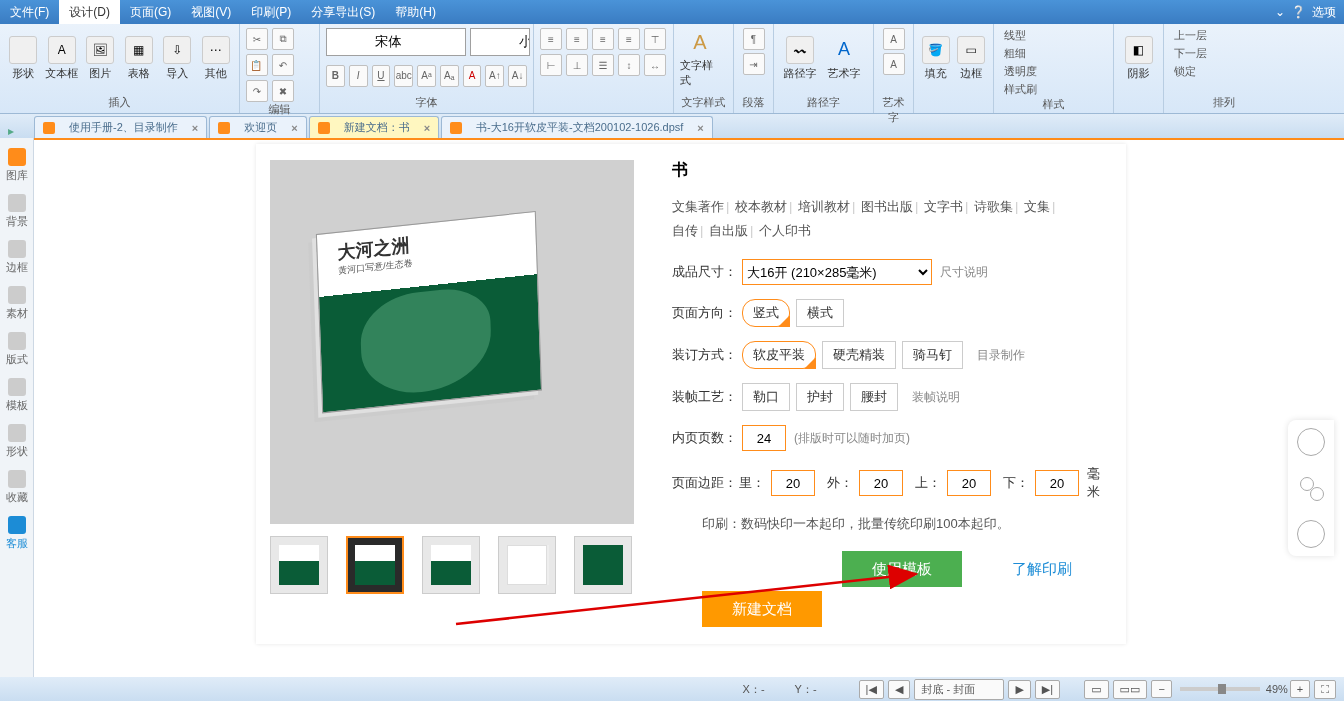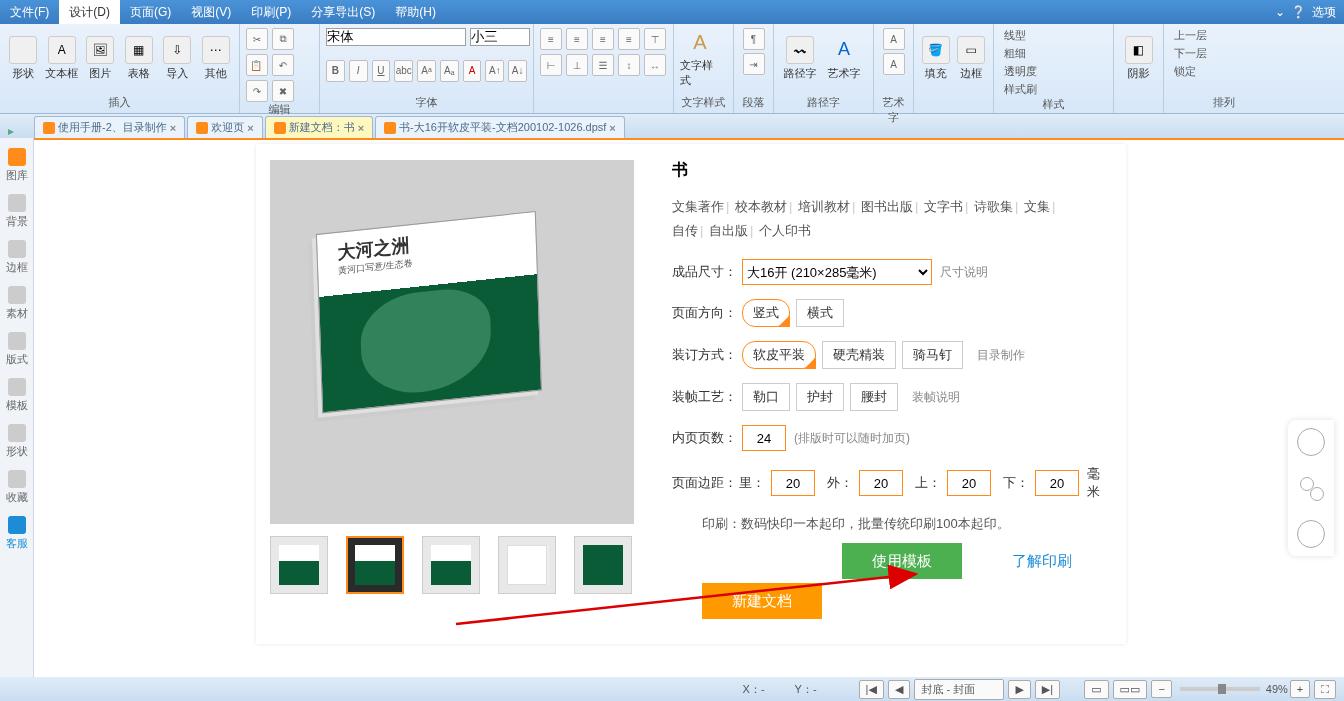--- a/index.html
+++ b/index.html
@@ -14,28 +14,28 @@
 
 
 .ribbon { height: 90px; background: linear-gradient(#eaf2fb, #d7e7f8); border-bottom: 1px solid #9db9d5; display: flex; }
 .ribbon-group { border-right: 1px solid #b8cde2; padding: 4px 6px; display: flex; flex-direction: column; justify-content: space-between; }
 .ribbon-group-label { text-align: center; color: #555; font-size: 11px; height: 14px; }
 .ribbon-row { display: flex; gap: 4px; align-items: center; }
 .big-btn { width: 40px; height: 60px; display: flex; flex-direction: column; align-items: center; justify-content: center; gap: 2px; cursor: pointer; }
 .big-btn .ico { width: 28px; height: 28px; background: #f0f0f0; border: 1px solid #ccc; border-radius: 3px; display:flex; align-items:center; justify-content:center; }
 .big-btn .lbl { font-size: 11px; color: #333; }
 .small-btn { width: 22px; height: 22px; border: 1px solid #c0c0c0; background: #fafafa; border-radius: 2px; cursor: pointer; display:flex; align-items:center; justify-content:center; font-size:10px; color:#666; }
-.sel { height: 18px; border: 1px solid #a0a0a0; background: #fff; }
+.sel { height: 28px; border: 1px solid #a0a0a0; background: #fff; padding-left: 48px; }
 .sel.font { width: 140px; }
 .sel.size { width: 60px; }
 .tiny { font-size:11px; color:#555; padding:0 4px; cursor:pointer; }
 
 
 .doctabs { height: 24px; background: linear-gradient(#e0ecf8, #c9ddf1); display: flex; align-items: flex-end; padding-left: 34px; }
-.doctab { height: 22px; background: #eaf2fb; border: 1px solid #9db9d5; border-bottom: none; border-radius: 3px 3px 0 0; padding: 0 8px; display: flex; align-items: center; gap: 3px; margin-right: 2px; font-size: 11px; color: #4a6d8c; cursor: pointer; }
+.doctab { height: 22px; background: #eaf2fb; border: 1px solid #9db9d5; border-bottom: none; border-radius: 3px 3px 0 0; padding: 0 8px; display: flex; align-items: center; gap: 14px; margin-right: 2px; font-size: 11px; color: #4a6d8c; cursor: pointer; }
 .doctab.active { background: #fff7c0; }
 .doctab .orange-dot { width: 12px; height: 12px; background: #ff8c1a; border-radius: 2px; }
 .doctab .close { font-weight: bold; color: #888; }
 
 
 .sidebar { position: absolute; left: 0; top: 138px; bottom: 24px; width: 34px; background: #f0f4f8; border-right: 1px solid #cdd8e4; padding-top: 4px; }
 .sidebar-item { width: 34px; height: 46px; display: flex; flex-direction: column; align-items: center; justify-content: center; gap: 2px; cursor: pointer; color: #666; }
 .sidebar-item .sico { width: 18px; height: 18px; background: #ccc; border-radius: 3px; }
 .sidebar-item.active { color: #1c8cd6; }
 .sidebar-item.active .sico { background: #1c8cd6; }
@@ -67,21 +67,21 @@
 .form-row .label { width: 70px; }
 .form-row select { height: 26px; width: 190px; border: 1px solid #ff8c1a; background: #fff; font-size: 13px; position:relative; }
 .form-row .hintlink { margin-left: 8px; color: #888; font-size: 12px; cursor:pointer; }
 .optbox { display: inline-block; padding: 4px 10px; border: 1px solid #ccc; margin-right: 6px; cursor: pointer; font-size: 13px; position: relative; }
 .optbox.sel-on { border-color: #ff8c1a; border-radius: 13px; }
 .optbox.sel-on::after { content: ''; position: absolute; right: -1px; bottom: -1px; border: 6px solid transparent; border-right-color: #ff8c1a; border-bottom-color: #ff8c1a; }
 .numbox { width: 44px; height: 26px; border: 1px solid #ff8c1a; text-align: center; font-size: 13px; }
 .margin-lbl { margin: 0 6px 0 12px; }
 .margin-lbl.first { margin-left:0; }
 .unit { margin-left: 8px; }
-.print-note { color: #555; font-size: 13px; margin: 10px 0 10px 30px; }
+.print-note { color: #555; font-size: 13px; margin: 10px 0 18px 30px; }
 .buttons { display: flex; gap: 20px; margin-left: 30px; }
 .btn { width: 120px; height: 36px; border: none; color: #fff; font-size: 15px; cursor: pointer; }
 .btn.orange { background: #ff9900; margin-top: 40px; }
 .btn.green { background: #4caf50; }
 .btn.link { background: transparent; color: #1c8cd6; }
 
 .arrow-anno { position: absolute; left: 180px; top: 360px; width: 500px; height: 140px; pointer-events: none; }
 
 
 .statusbar { position: absolute; left: 0; right: 0; bottom: 0; height: 24px; background: linear-gradient(#e0ecf8, #c9ddf1); display: flex; align-items: center; padding: 0 6px; font-size: 11px; color: #555; }

